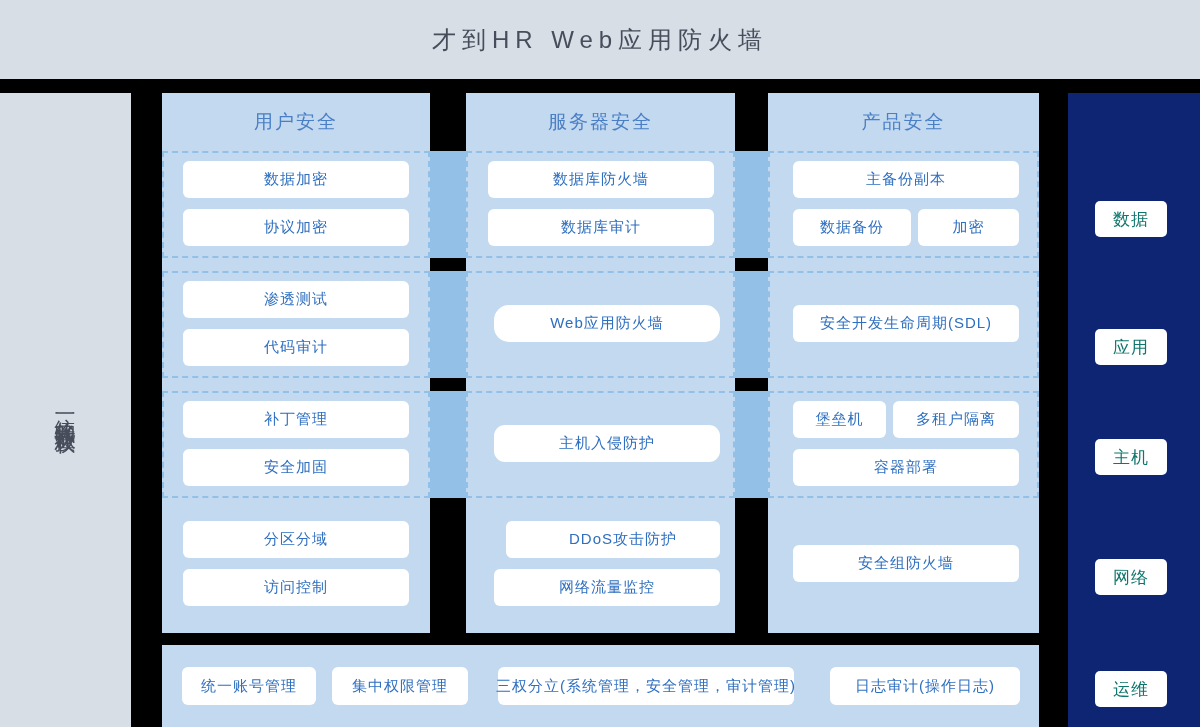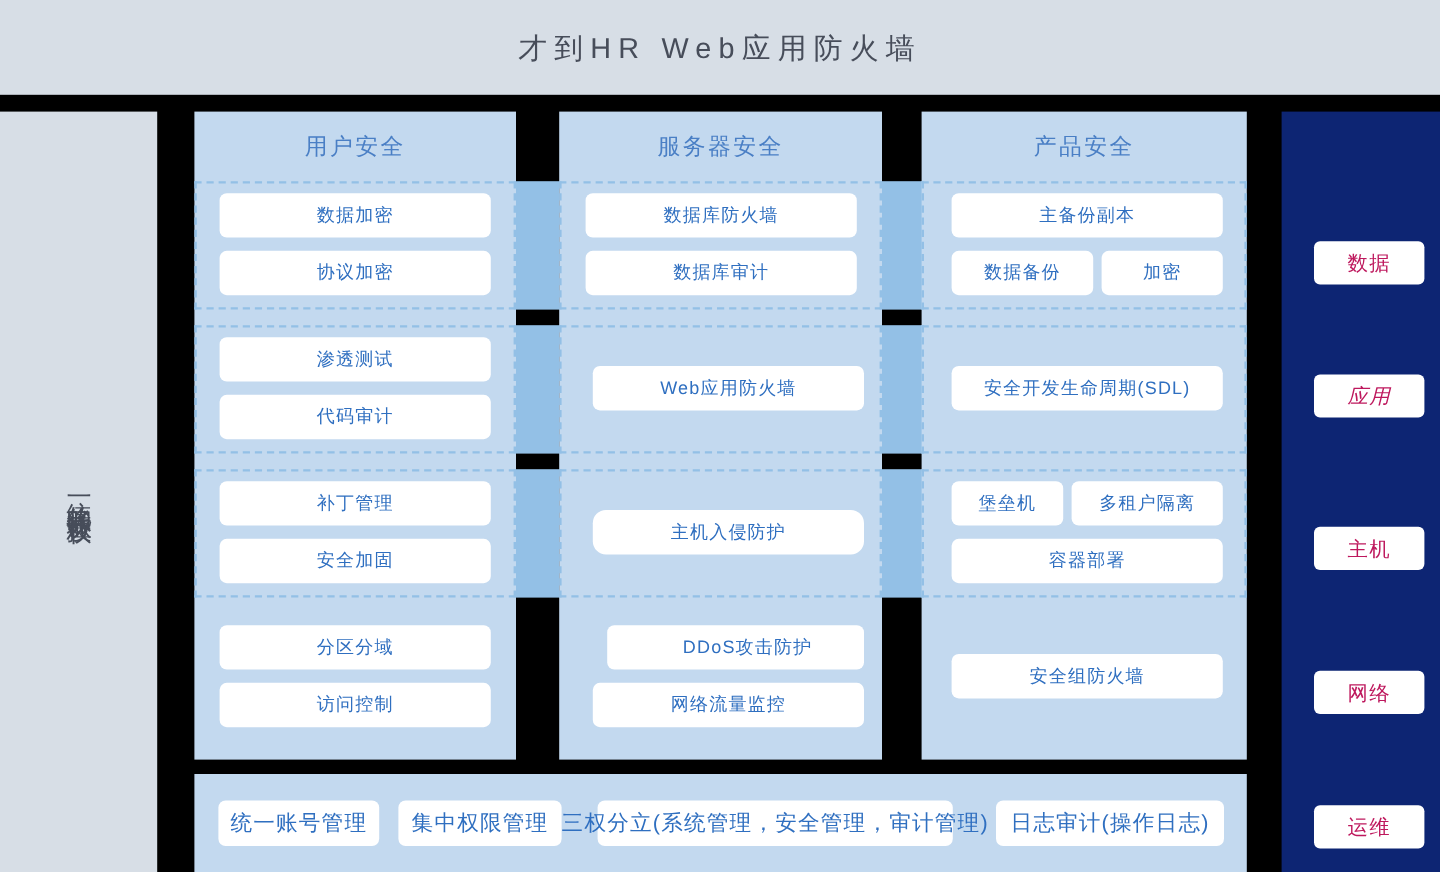--- a/index.html
+++ b/index.html
@@ -34,24 +34,24 @@
     writing-mode:vertical-rl;text-orientation:upright;
     letter-spacing:2px;white-space:nowrap;
   }
 
   
   #right-rail{
     position:absolute;left:1068px;top:93px;width:132px;height:634px;
     background:#0d2573;
   }
   .rail-chip{
-    position:absolute;left:27px;width:92px;height:36px;
+    position:absolute;left:27px;width:72px;height:36px;
     background:#ffffff;border-radius:5px;
     display:flex;align-items:center;justify-content:center;
-    font-size:17px;color:#be185d;letter-spacing:1px;
+    font-size:17px;color:#0f766e;letter-spacing:1px;
   }
 
   
   #stage{
     position:absolute;left:0px;top:93px;width:1068px;height:634px;
   }
 
   
   .connector{
     position:absolute;background:#93c0e6;
@@ -95,21 +95,21 @@
   }
 
   
   #bottom-bar{
     position:absolute;left:162px;top:645px;width:877px;height:82px;
     background:#c3d9ef;
   }
   .bottom-chip{
     position:absolute;top:22px;height:38px;background:#ffffff;border-radius:6px;
     display:flex;align-items:center;justify-content:center;
-    font-size:18px;color:#2f6fc0;letter-spacing:1px;white-space:nowrap;
+    font-size:15px;color:#2f6fc0;letter-spacing:1px;white-space:nowrap;
   }
 </style>
 </head>
 <body>
 
 <div id="header">
   <div id="header-title">才到HR Web应用防火墙</div>
 </div>
 
 <div id="left-rail">
@@ -140,21 +140,21 @@
       <div class="chip" style="left: 21px; top: 476px; width: 226px; height: 37px;">访问控制</div>
     </div>
     <div class="column" id="col-2">
       <div class="col-head">服务器安全</div>
       <div class="band boxed" style="top: 58px; height: 107px;"></div>
       <div class="band boxed" style="top: 178px; height: 107px;"></div>
       <div class="band boxed" style="top: 298px; height: 107px;"></div>
       <div class="band nodash" style="top: 418px; height: 107px;"></div>
       <div class="chip" style="left: 22px; top: 68px; width: 226px; height: 37px;">数据库防火墙</div>
       <div class="chip" style="left: 22px; top: 116px; width: 226px; height: 37px;">数据库审计</div>
-      <div class="chip" style="left: 28px; top: 212px; width: 226px; height: 37px;">Web应用防火墙</div>
+      <div class="chip" style="left: 28px; top: 212px; width: 226px; height: 37px; border-radius: 15px;">Web应用防火墙</div>
       <div class="chip" style="left: 28px; top: 332px; width: 226px; height: 37px; border-radius: 11px;">主机入侵防护</div>
       <div class="chip" style="left: 40px; top: 428px; width: 194px; height: 37px; padding-left: 20px;">DDoS攻击防护</div>
       <div class="chip" style="left: 28px; top: 476px; width: 226px; height: 37px;">网络流量监控</div>
     </div>
     <div class="column" id="col-3">
       <div class="col-head">产品安全</div>
       <div class="band boxed" style="top: 58px; height: 107px;"></div>
       <div class="band boxed" style="top: 178px; height: 107px;"></div>
       <div class="band boxed" style="top: 298px; height: 107px;"></div>
       <div class="band nodash" style="top: 418px; height: 107px;"></div>
@@ -173,17 +173,17 @@
 
 <div class="bottom-chip" style="left: 20px; width: 134px;">统一账号管理</div>
     <div class="bottom-chip" style="left: 170px; width: 136px;">集中权限管理</div>
     <div class="bottom-chip" style="left: 336px; width: 296px; text-align: center;">三权分立(系统管理，安全管理，审计管理)</div>
     <div class="bottom-chip" style="left: 668px; width: 190px;">日志审计(操作日志)</div>
   </div>
 
 <div id="right-rail">
 
 <div class="rail-chip" style="top: 108px;">数据</div>
-    <div class="rail-chip" style="top: 219px; font-style: italic;">应用</div>
+    <div class="rail-chip" style="top: 236px;">应用</div>
     <div class="rail-chip" style="top: 346px;">主机</div>
     <div class="rail-chip" style="top: 466px;">网络</div>
     <div class="rail-chip" style="top: 578px;">运维</div>
   </div>
 
 </body></html>

